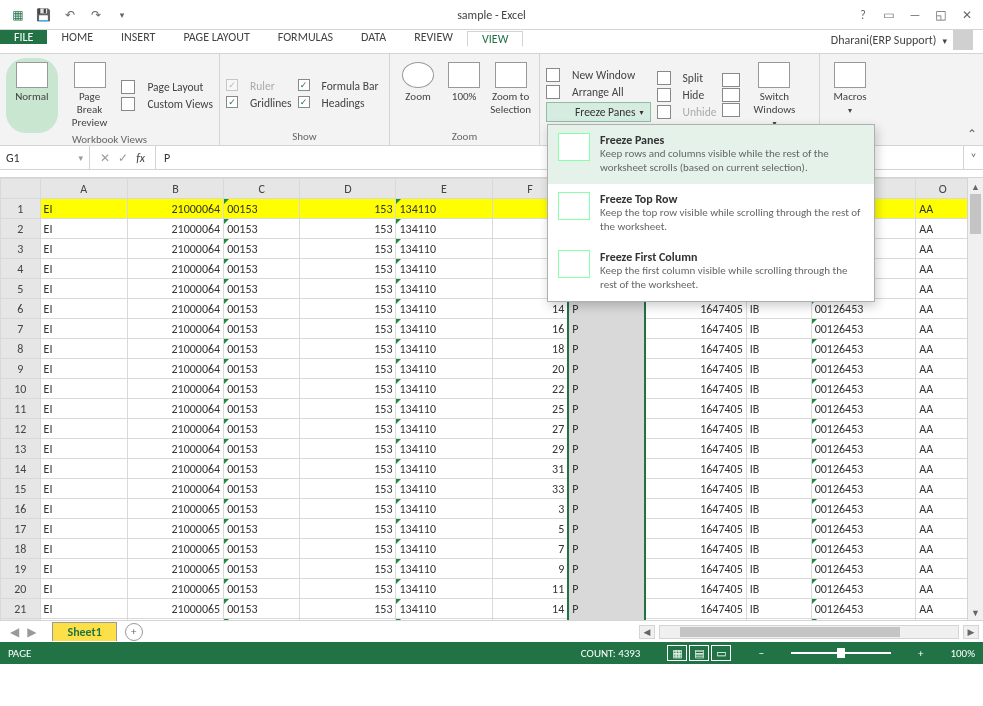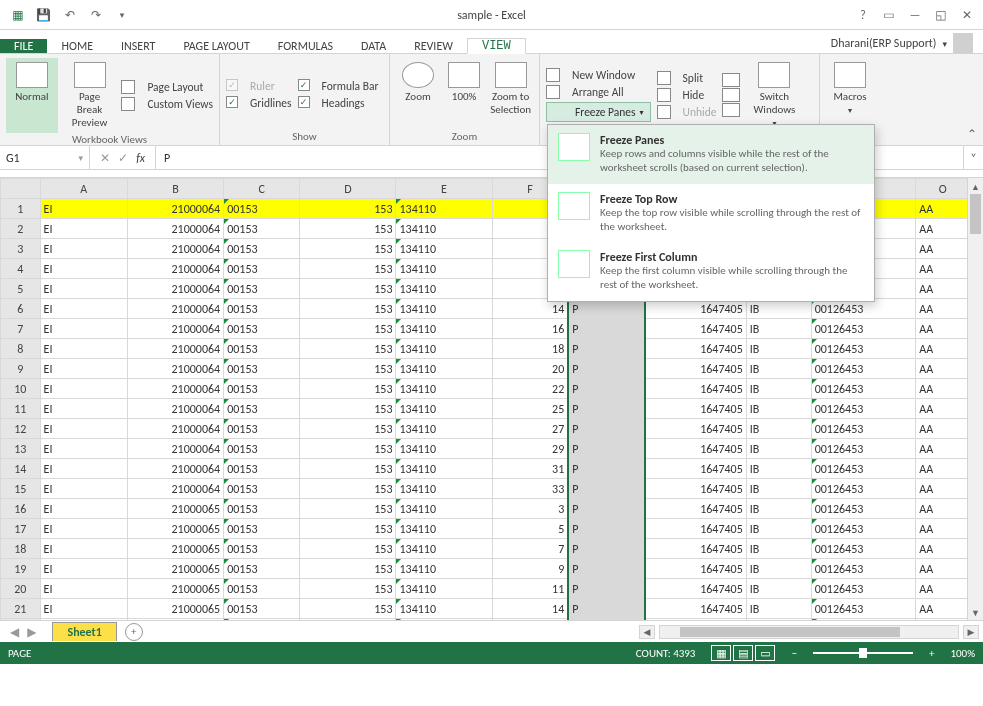--- a/index.html
+++ b/index.html
@@ -7,34 +7,34 @@
 
 
 .titlebar { height: 30px; background: #fff; display: flex; align-items: center; border-bottom: 1px solid #d4d4d4; position: relative; }
 .titlebar .qat { display: flex; align-items: center; gap: 2px; padding-left: 6px; }
 .qat-icon { width: 24px; height: 22px; display: flex; align-items: center; justify-content: center; color: #666; }
 .titlebar .title { position: absolute; left: 50%; transform: translateX(-50%); color: #444; font-size: 12px; }
 .titlebar .win-controls { position: absolute; right: 4px; display: flex; gap: 2px; }
 .win-btn { width: 24px; height: 22px; display: flex; align-items: center; justify-content: center; color: #666; }
 
 
-.tabs { height: 24px; display: flex; align-items: flex-end; background: #fff; border-bottom: 1px solid #d4d4d4; position: relative; }
+.tabs { height: 24px; display: flex; align-items: flex-start; background: #fff; border-bottom: 1px solid #d4d4d4; position: relative; }
 .tab { padding: 0 14px; display: flex; align-items: center; font-size: 12px; color: #444; cursor: pointer; }
 .tab.file { background: #217346; color: #fff; }
-.tab.active { border: 1px solid #d4d4d4; border-bottom: 1px solid #fff; color: #217346; background: #fff; position: relative; top: 1px; font-family: Liberation Mono, monospace; }
+.tab.active { border: 1px solid #d4d4d4; border-bottom: 1px solid #fff; color: #217346; background: #fff; position: relative; top: 1px; }
 .tabs .user { position: absolute; right: 10px; display: flex; align-items: center; gap: 6px; color: #444; font-size: 12px; }
 .user-avatar { width: 20px; height: 20px; background: #d0d0d0; }
 
 
 .ribbon { height: 92px; background: #f3f3f3; display: flex; border-bottom: 1px solid #d4d4d4; position: relative; }
 .ribbon-group { border-right: 1px solid #d4d4d4; padding: 4px 6px 2px 6px; display: flex; flex-direction: column; }
 .ribbon-group-label { text-align: center; font-size: 11px; color: #666; margin-top: auto; }
 .ribbon-body { display: flex; gap: 6px; flex: 1; }
 .big-btn { width: 52px; display: flex; flex-direction: column; align-items: center; justify-content: flex-start; gap: 2px; padding: 4px 2px; font-size: 11px; color: #444; text-align: center; }
-.big-btn.normal { background: #c8e6d0; }
+.big-btn.normal { background: #c8e6d0; border-radius: 20px; }
 .big-btn .ico { width: 32px; height: 26px; border: 1px solid #999; background: #fff; }
 .vstack { display: flex; flex-direction: column; gap: 3px; justify-content: center; }
 .small-item { display: flex; align-items: flex-start; gap: 12px; font-size: 11.5px; color: #444; white-space: nowrap; }
 .small-item .sq { width: 14px; height: 14px; border: 1px solid #888; background: #fff; display: inline-block; }
 .chk { width: 12px; height: 12px; border: 1px solid #888; background: #fff; display: inline-flex; align-items: center; justify-content: center; font-size: 9px; color: #217346; }
 .freeze-btn { display: flex; align-items: center; gap: 4px; background: #d6ece0; padding: 2px 6px; border: 1px solid #8fbfa3; font-size: 11.5px; color: #333; }
 .ribbon-collapse { position: absolute; right: 6px; bottom: 4px; color: #666; }
 
 
 .formula-row { height: 24px; display: flex; align-items: stretch; border-bottom: 1px solid #d4d4d4; }
@@ -74,21 +74,21 @@
 .sheet-nav { display: flex; gap: 8px; padding: 0 10px; color: #999; }
 .sheet-tab { padding: 2px 14px; border: 1px solid #999; border-bottom: none; background: #fde047; color: #217346; font-weight: bold; margin-left: 6px; }
 .sheet-add { width: 18px; height: 18px; border-radius: 50%; border: 1px solid #999; display: flex; align-items: center; justify-content: center; margin-left: 8px; color: #666; font-size: 11px; }
 .hscroll { flex: 1; display: flex; align-items: center; justify-content: flex-end; padding-right: 4px; gap: 4px; }
 .hscroll .track2 { width: 300px; height: 14px; background: #f0f0f0; position: relative; border: 1px solid #d4d4d4; }
 .hscroll .thumb2 { position: absolute; left: 20px; width: 220px; top: 1px; bottom: 1px; background: #c4c4c4; }
 .hscroll .arrow2 { width: 16px; height: 14px; background: #f0f0f0; border: 1px solid #d4d4d4; display: flex; align-items: center; justify-content: center; font-size: 9px; color: #666; }
 
 
 .statusbar { height: 22px; background: #217346; color: #fff; display: flex; align-items: center; justify-content: space-between; padding: 0 8px; font-size: 11px; }
-.statusbar .right { display: flex; align-items: center; gap: 16px; }
+.statusbar .right { display: flex; align-items: center; gap: 27px; }
 .view-btns { display: flex; gap: 2px; }
 .view-btn { width: 20px; height: 16px; border: 1px solid #fff; display: flex; align-items: center; justify-content: center; }
 .zoom-slider { width: 100px; height: 2px; background: #fff; position: relative; }
 .zoom-slider .knob { width: 8px; height: 10px; background: #fff; position: absolute; left: 46px; top: -4px; }
 
 
 .freeze-dropdown { position: absolute; left: 547px; top: 124px; width: 328px; background: #fff; border: 1px solid #b0b0b0; box-shadow: 2px 4px 10px rgba(0,0,0,0.2); z-index: 50; }
 .fd-item { display: flex; gap: 10px; padding: 8px 10px; }
 .fd-item:first-child { background: #e4f2e9; }
 .fd-icon { width: 32px; height: 28px; border: 1px solid #8fa; flex-shrink: 0; background: #fff; }

